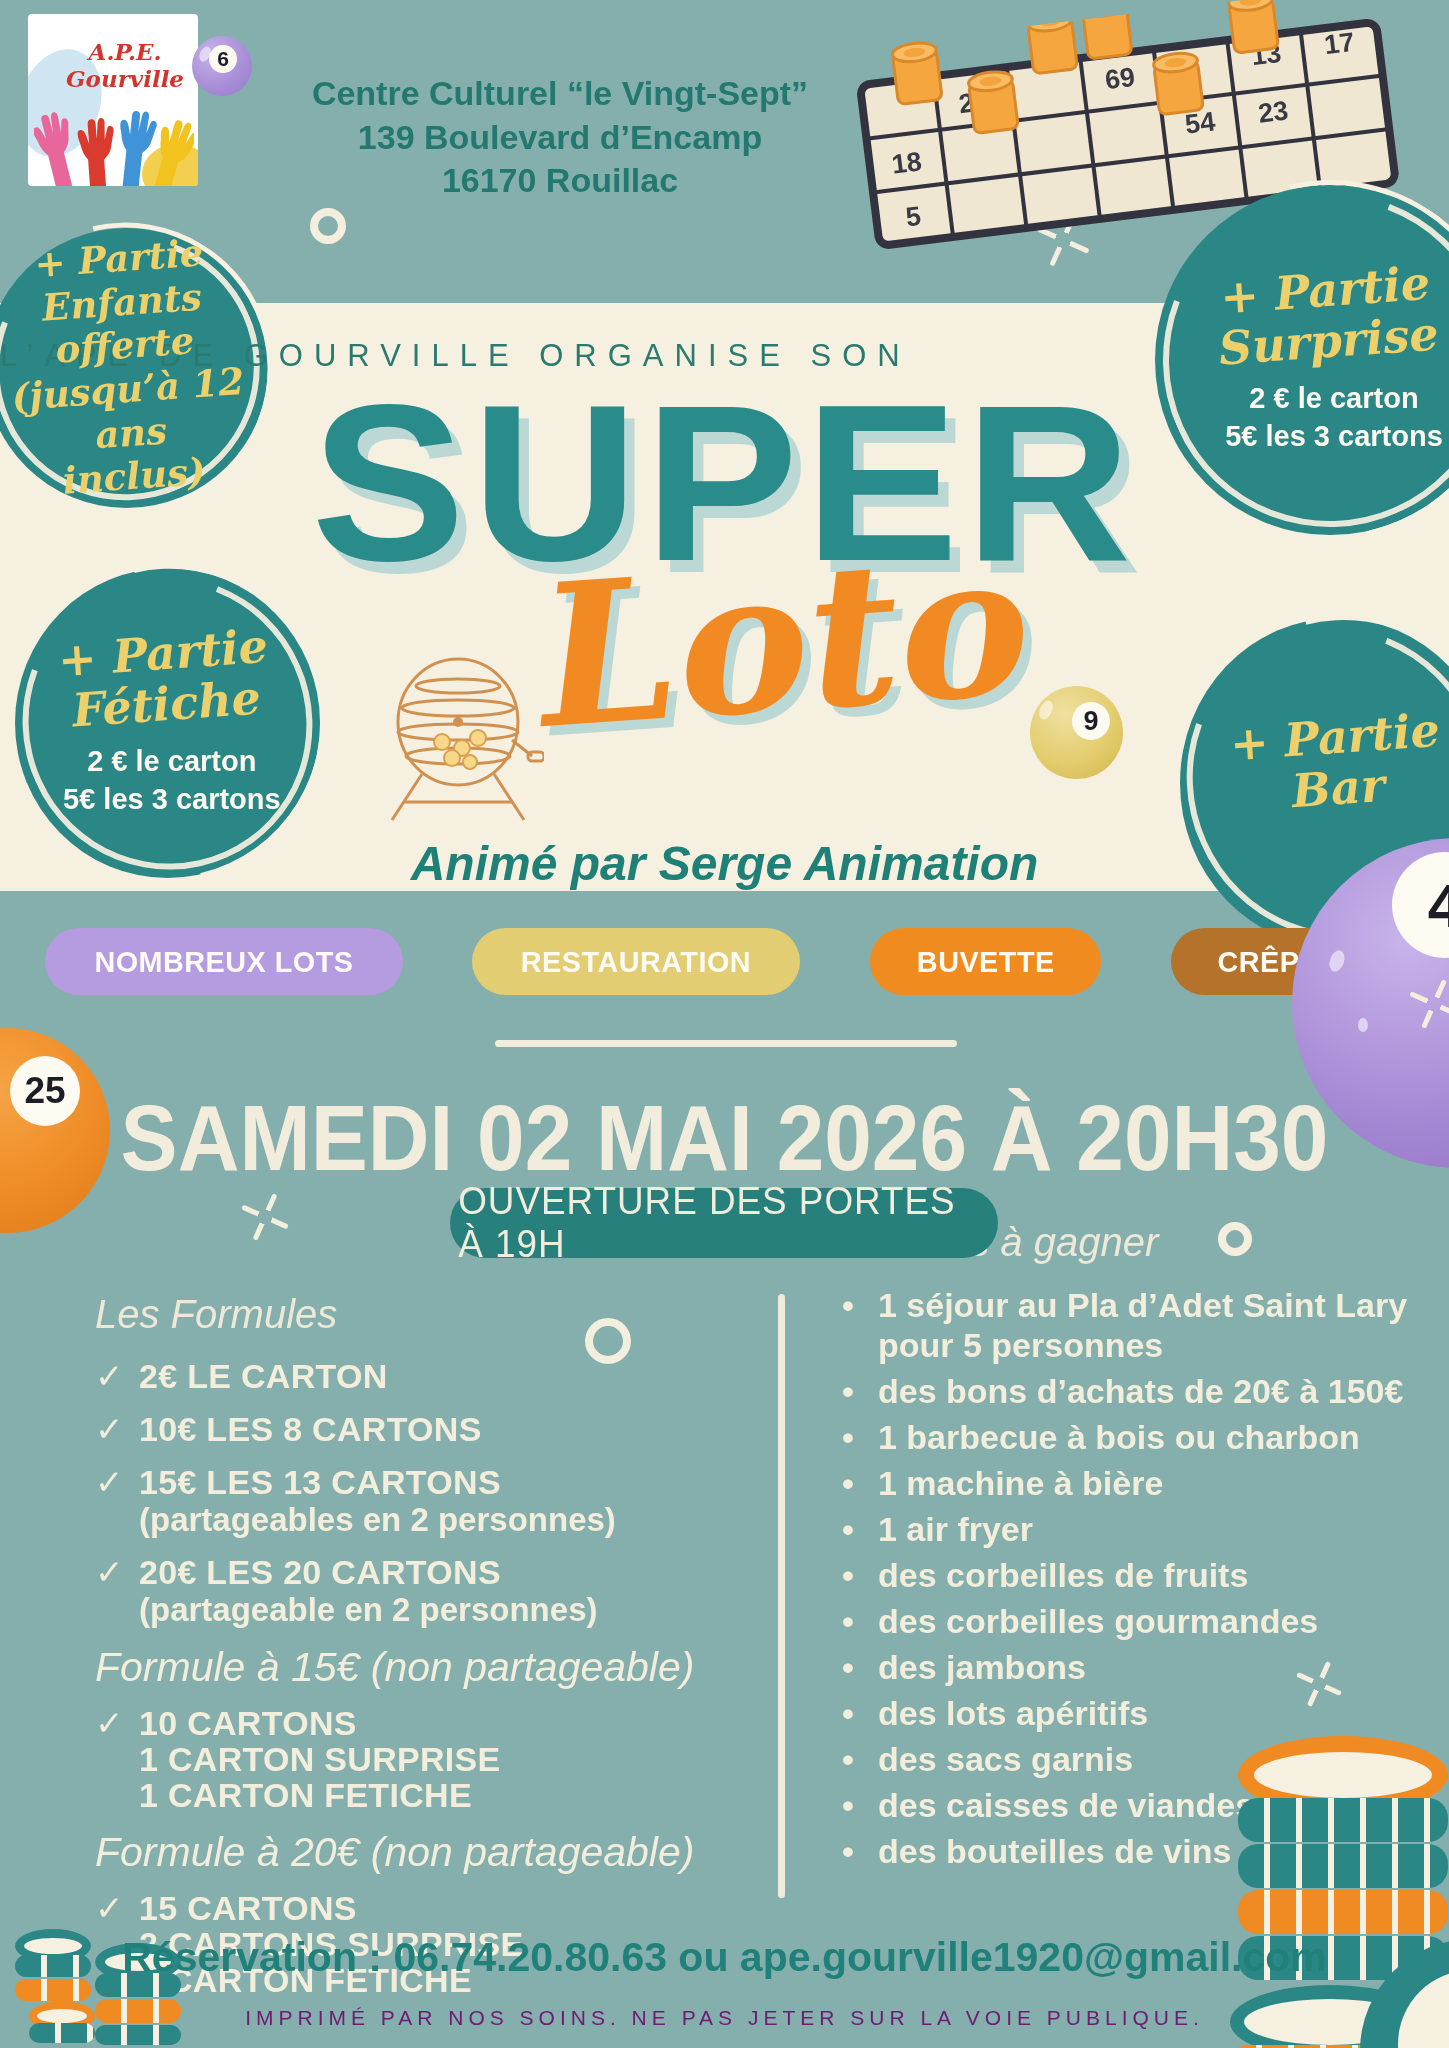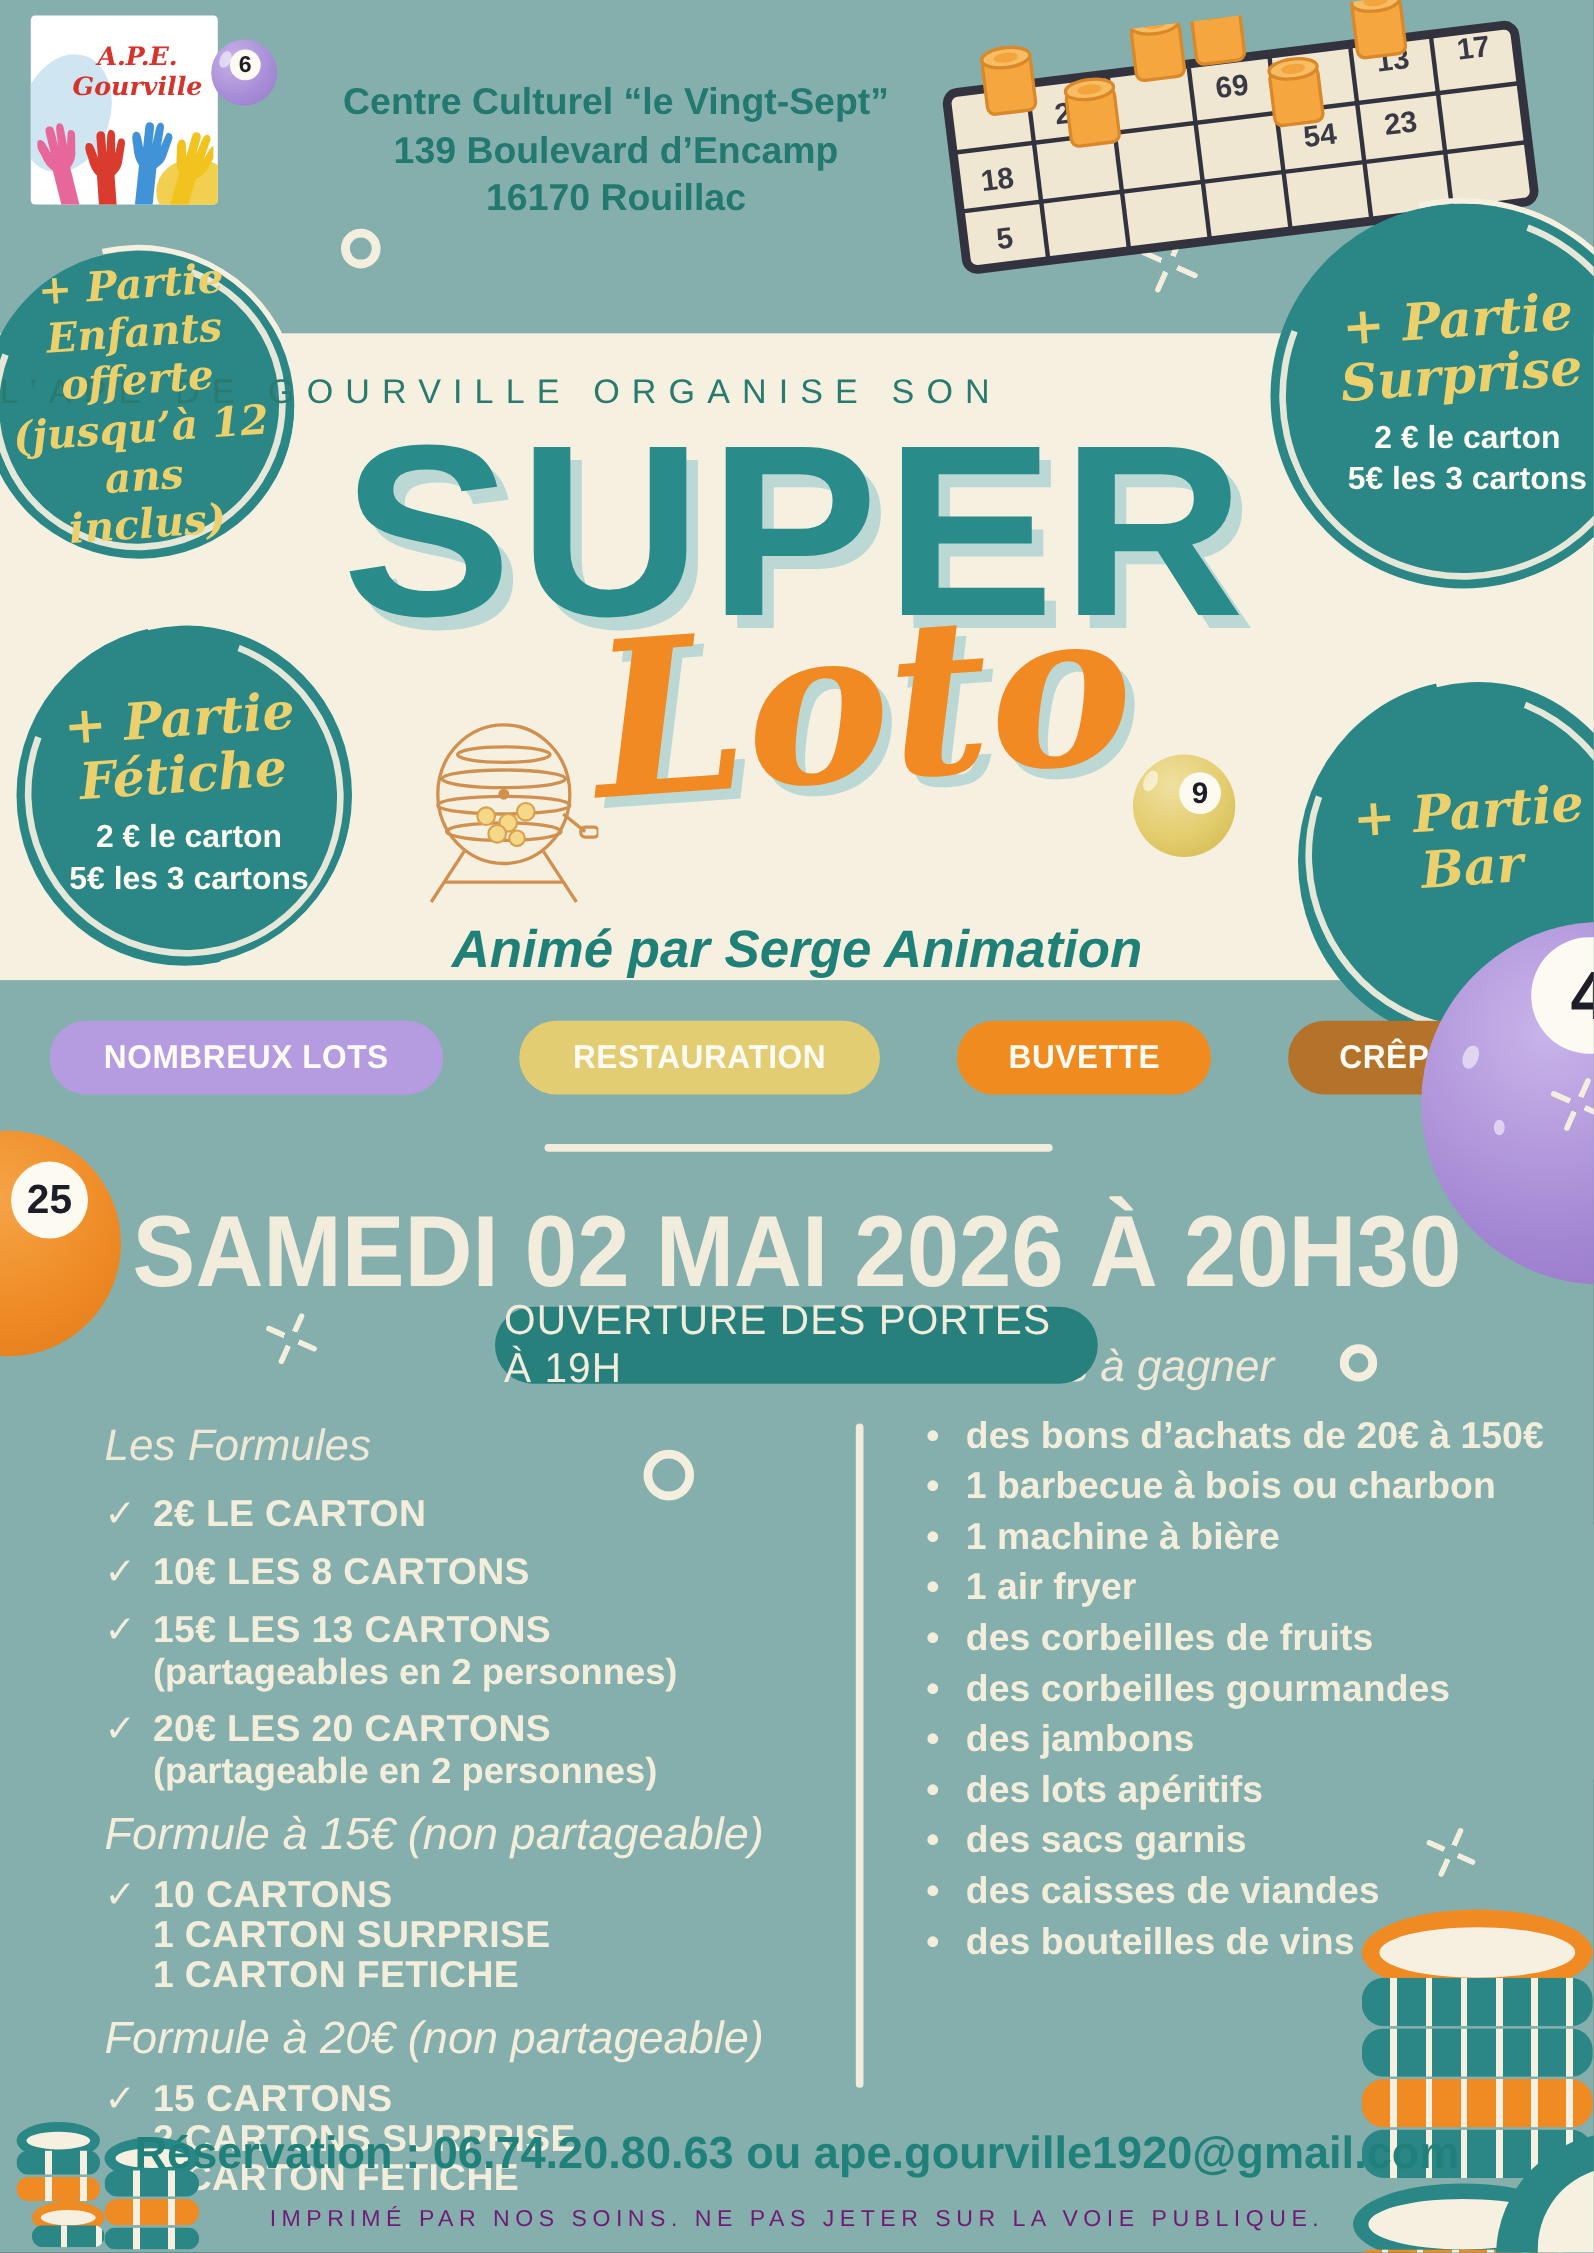--- a/index.html
+++ b/index.html
@@ -393,20 +393,21 @@
       </div>
   </div>
 
   <div class="ring" style="left:585px;top:1318px;width:46px;height:46px;"></div>
   <div class="vdivider"></div>
 
   <div class="right-col">
     <div class="col-head">Les Lots à gagner</div>
     <div>
 
+        <div class="lot-item">1 séjour au Pla d’Adet Saint Lary pour 5 personnes</div>
 
         <div class="lot-item">des bons d’achats de 20€ à 150€</div>
 
         <div class="lot-item">1 barbecue à bois ou charbon</div>
 
         <div class="lot-item">1 machine à bière</div>
 
         <div class="lot-item">1 air fryer</div>
 
         <div class="lot-item">des corbeilles de fruits</div>

